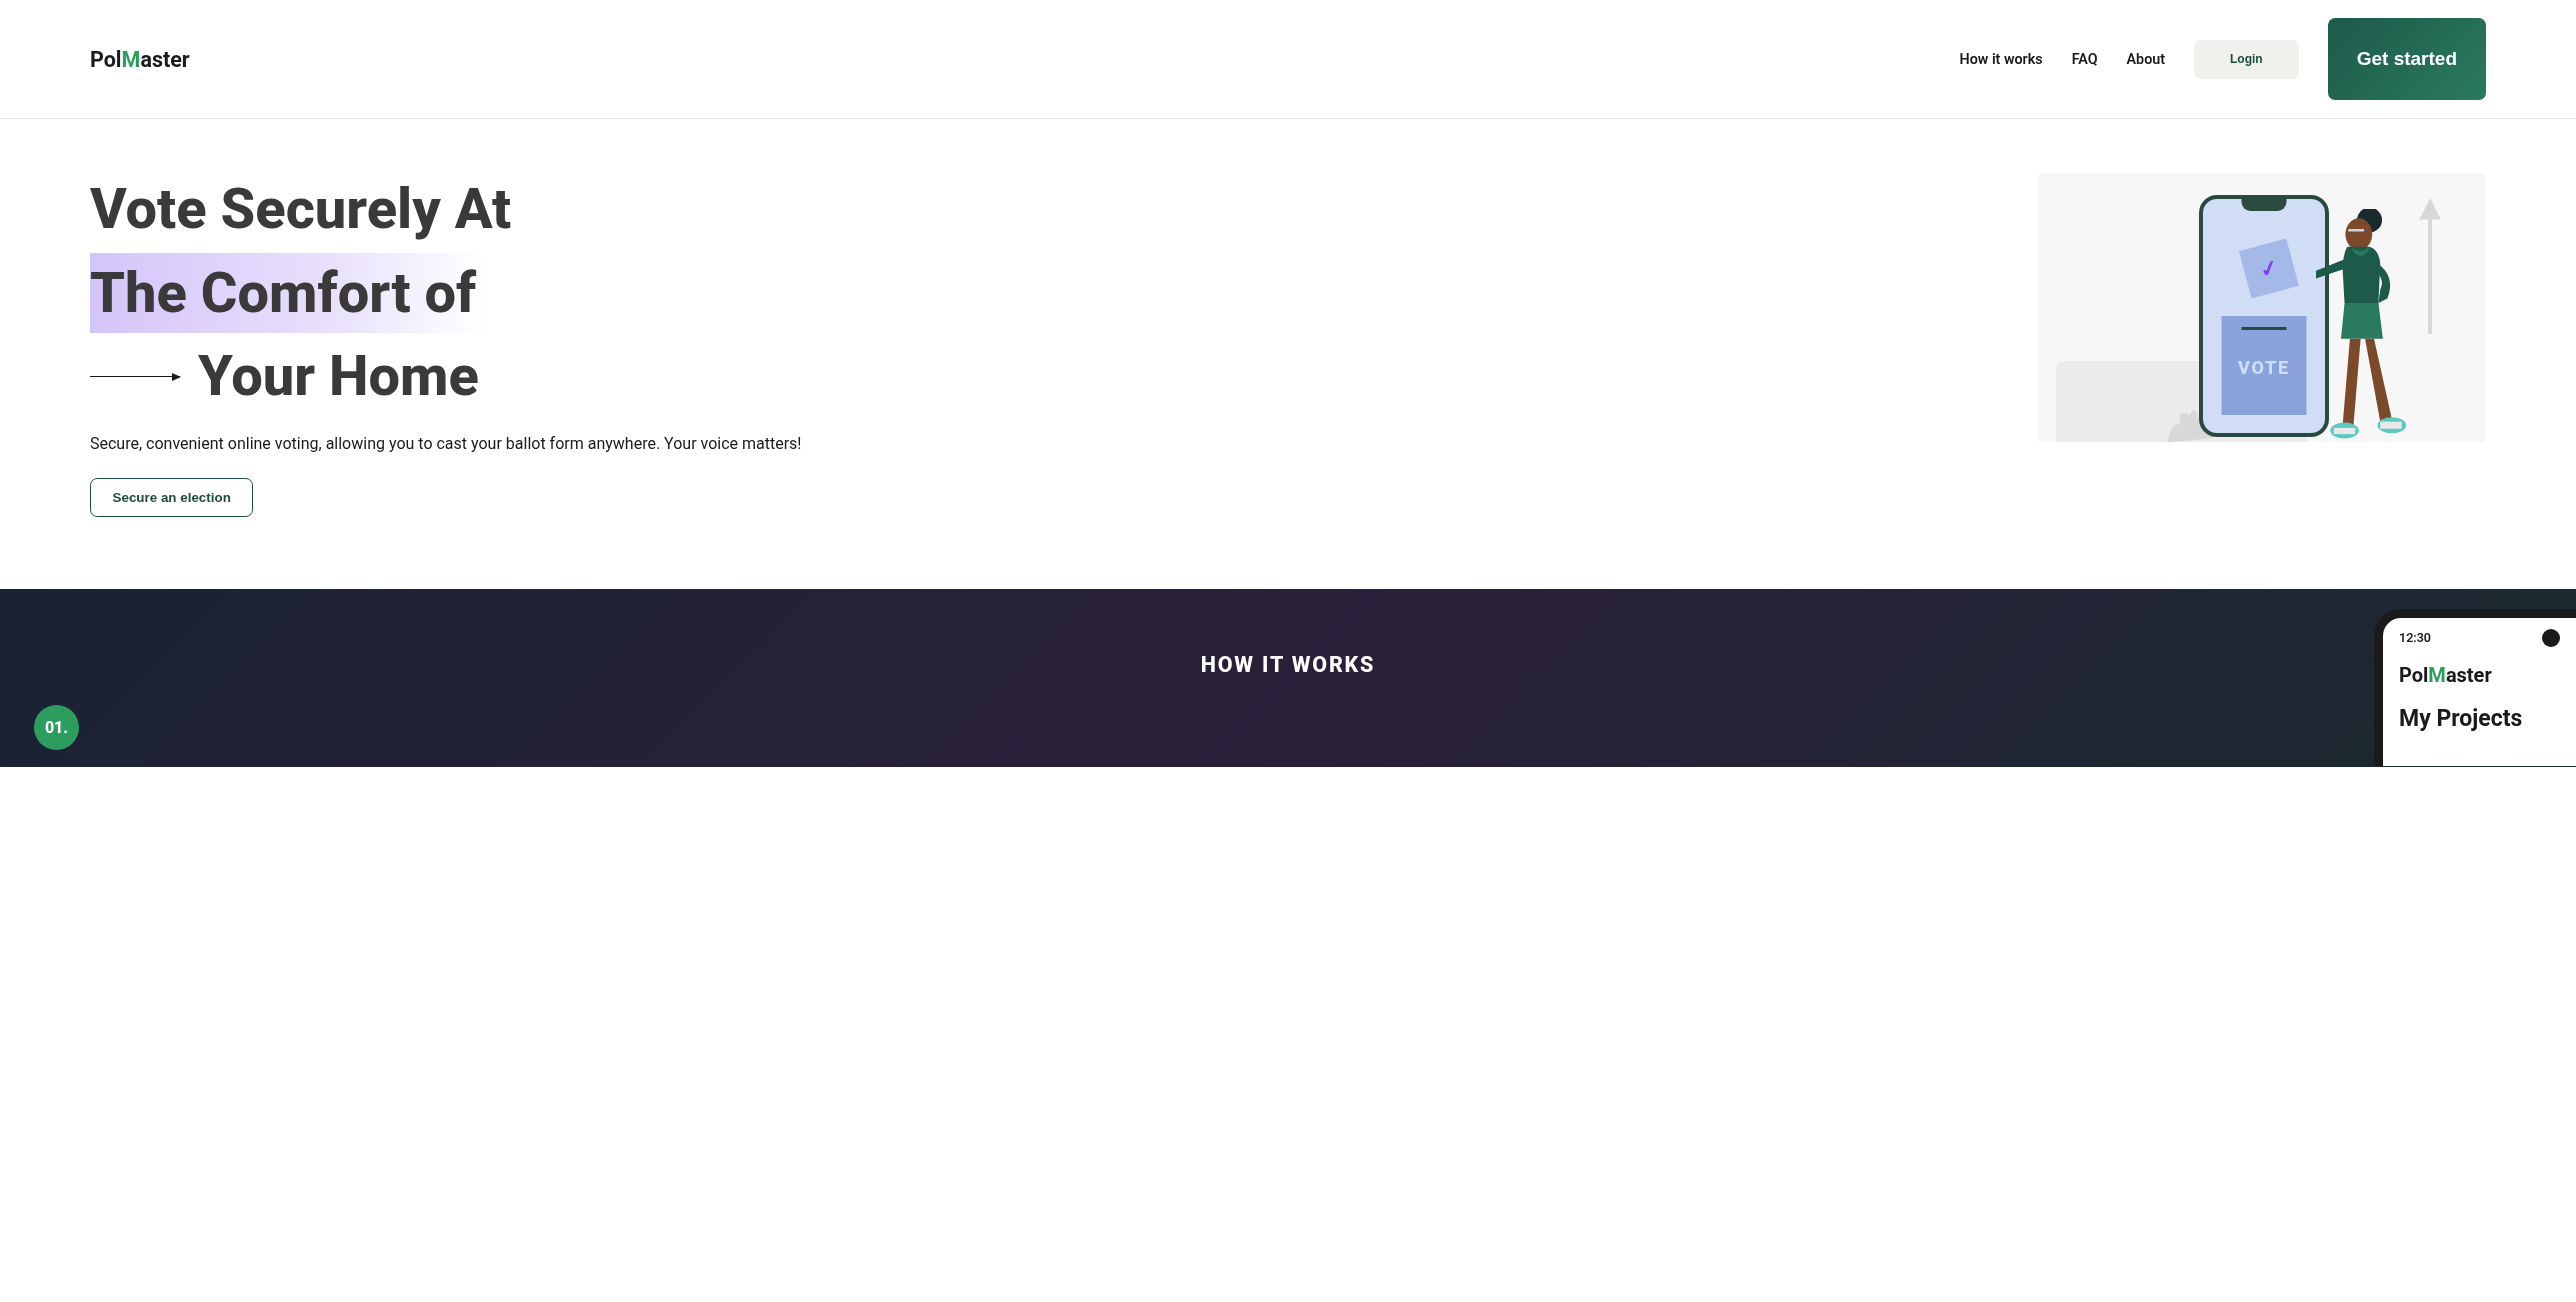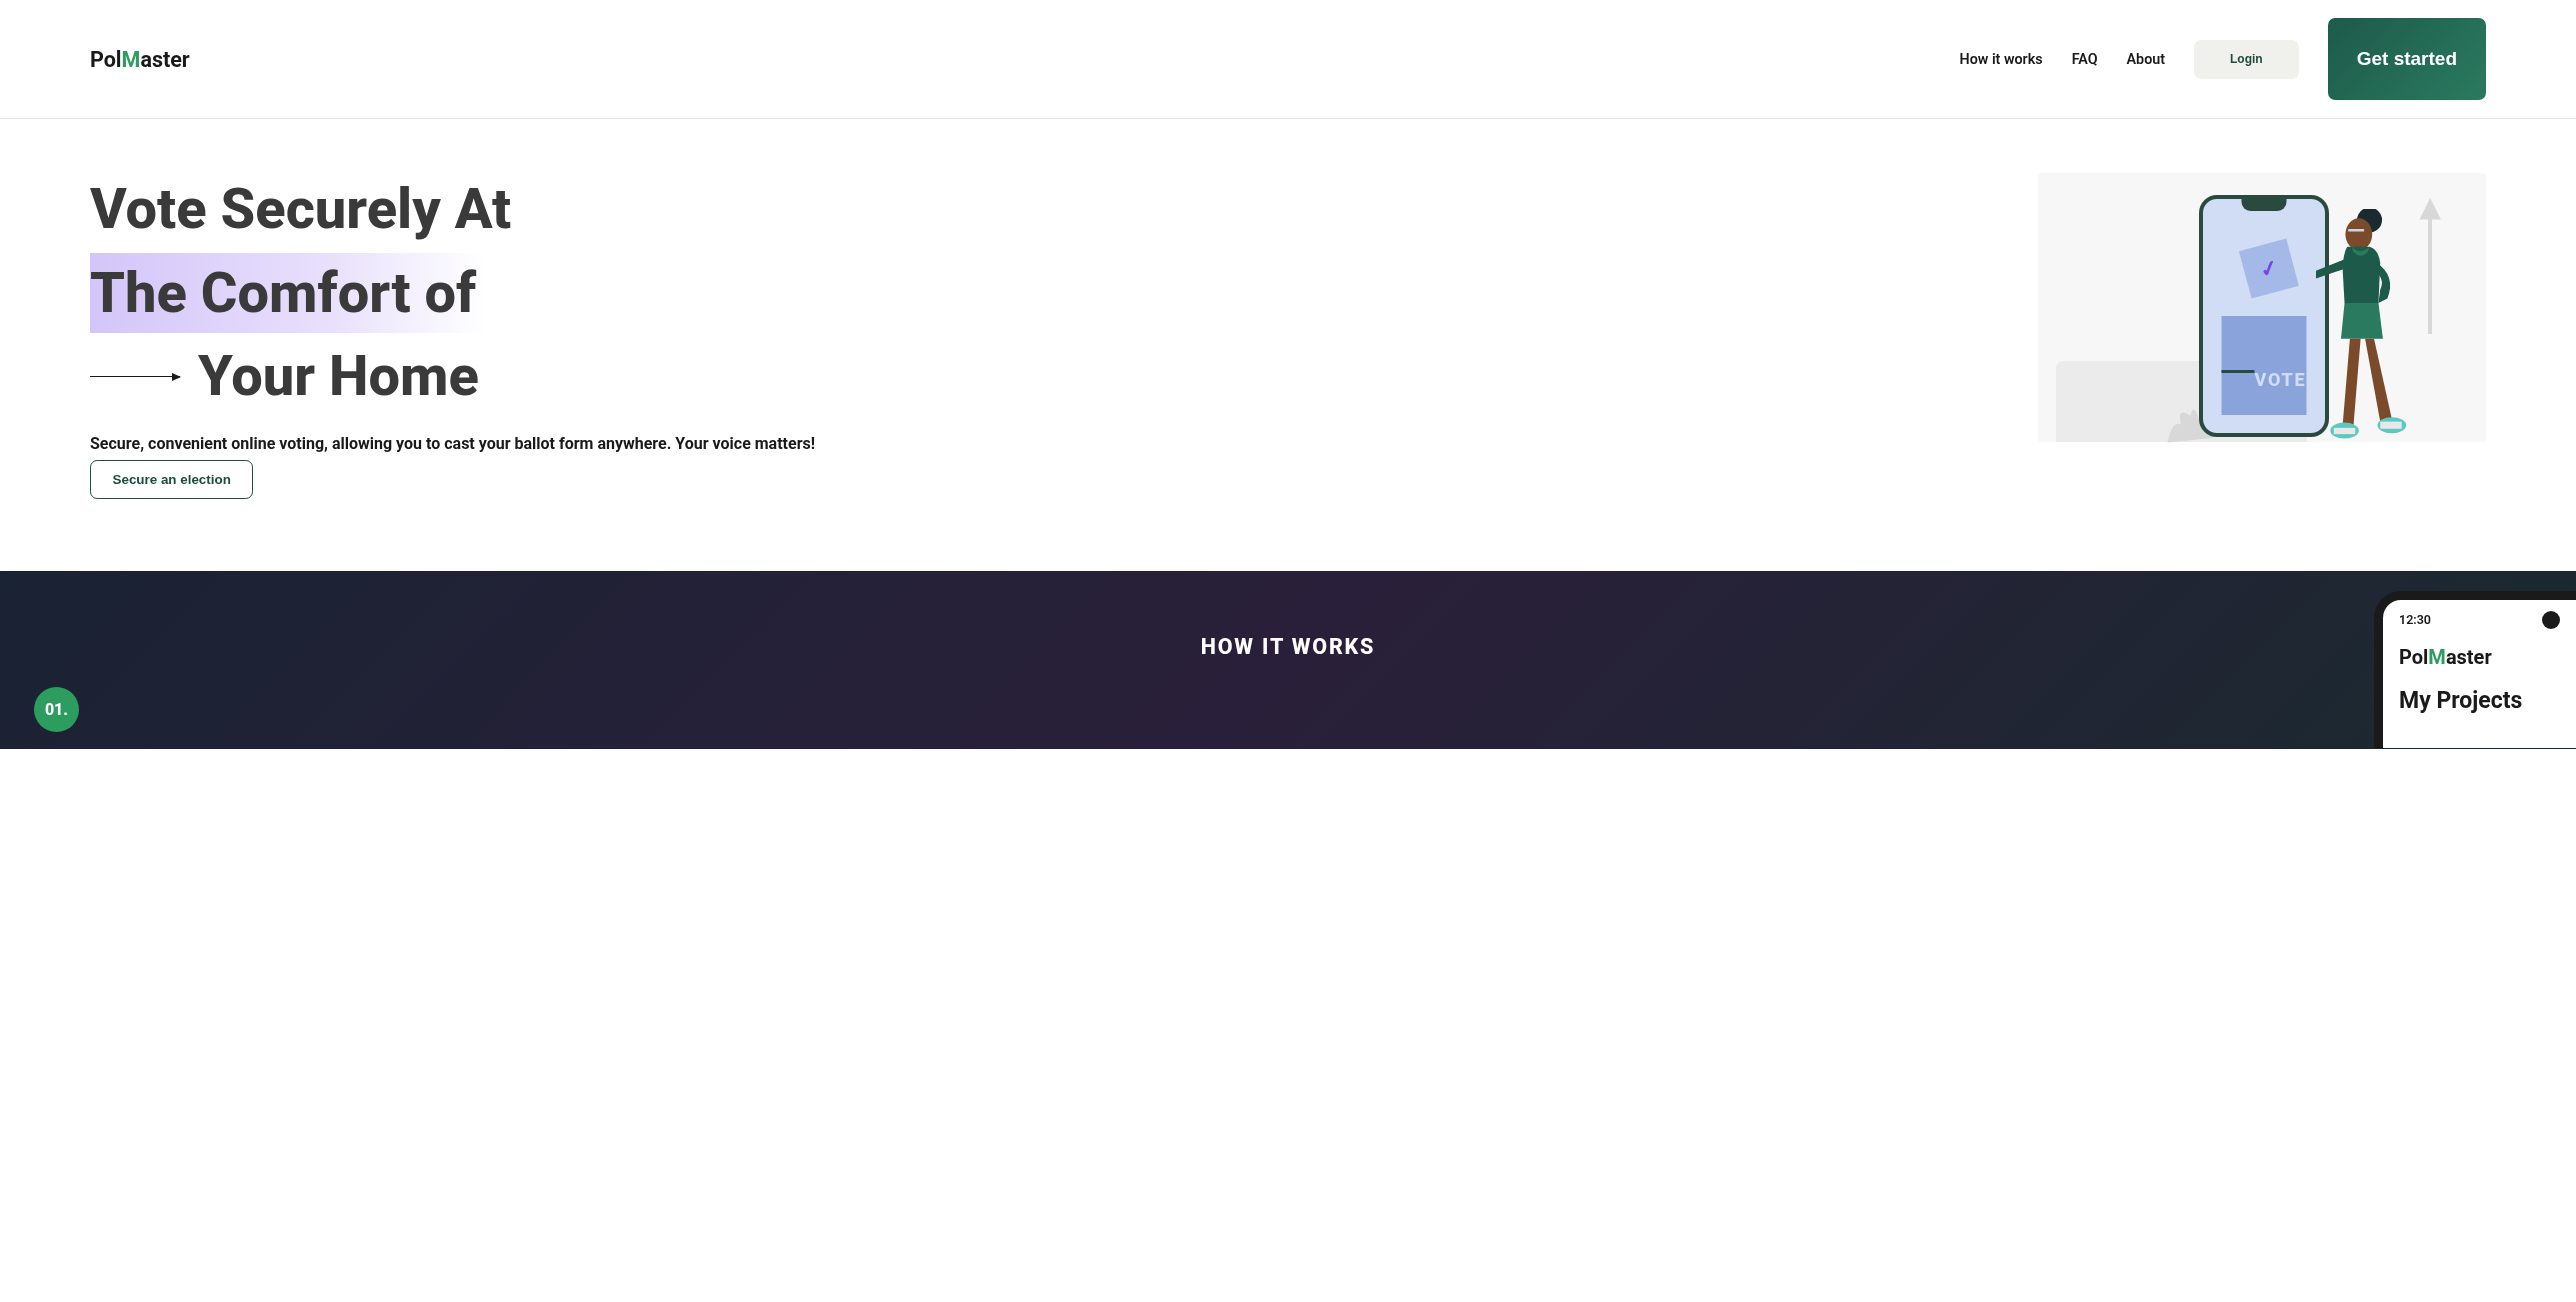--- a/index.html
+++ b/index.html
@@ -119,23 +119,23 @@
       width: 0;
       height: 0;
       border-left: 9px solid #1a1a1a;
       border-top: 4.5px solid transparent;
       border-bottom: 4.5px solid transparent;
     }
     
     .hero-subtitle {
       font-size: 16px;
       color: #1a1a1a;
-      font-weight: 700;
+      font-weight: 400;
       margin-top: 21.5px;
-      margin-bottom: 7px;
+      margin-bottom: 25px;
     }
     
     .btn-outline {
       background: #fff;
       color: #1d4d3d;
       border: 1.3px solid #1d4d3d;
       padding: 10.7px 21.5px;
       border-radius: 7.2px;
       font-weight: 600;
       cursor: pointer;
@@ -195,20 +195,21 @@
     
     .ballot-box {
       position: absolute;
       bottom: 18px;
       left: 50%;
       transform: translateX(-50%);
       width: 85px;
       height: 99px;
       background: #8aa4db;
       display: flex;
+      flex-direction: column;
       align-items: center;
     }
     
     .ballot-slot {
       width: 45px;
       height: 2.7px;
       background: #2a4a3f;
       margin-top: 10.7px;
     }
     

